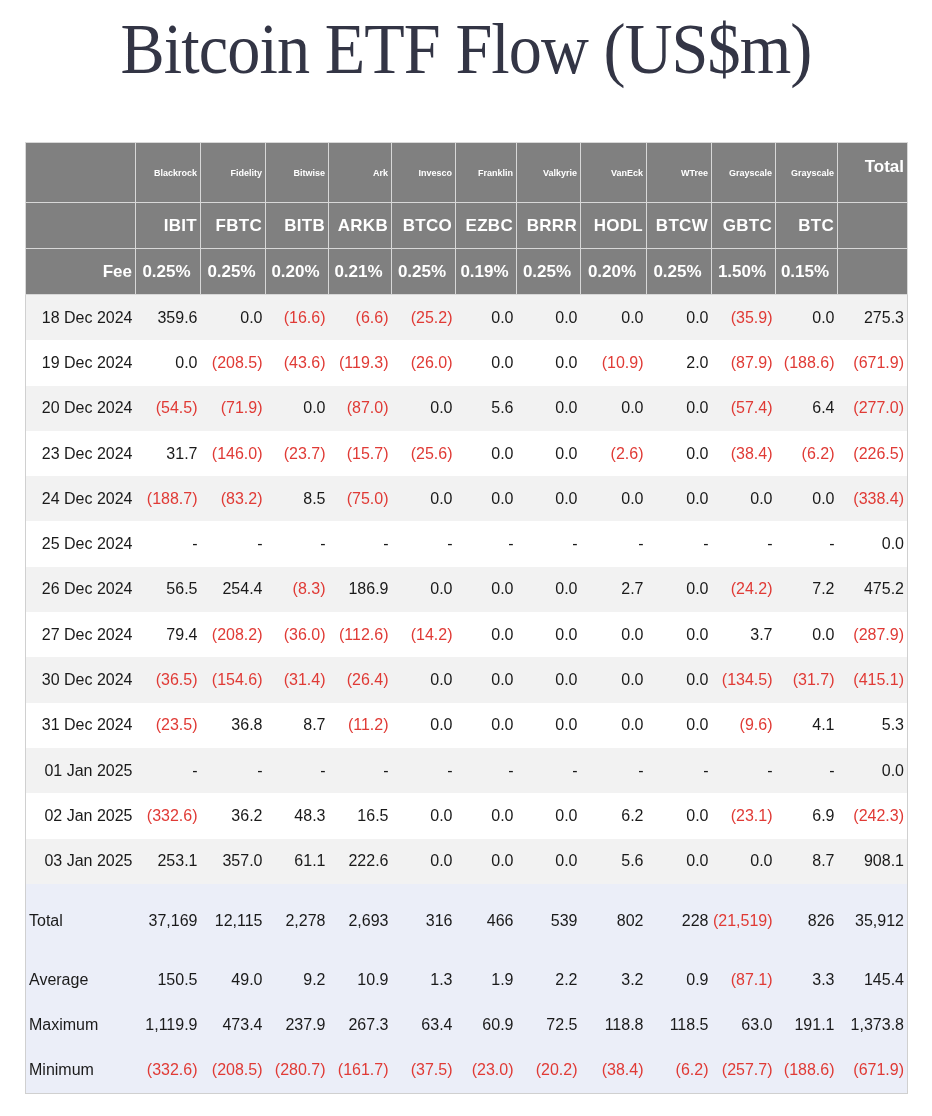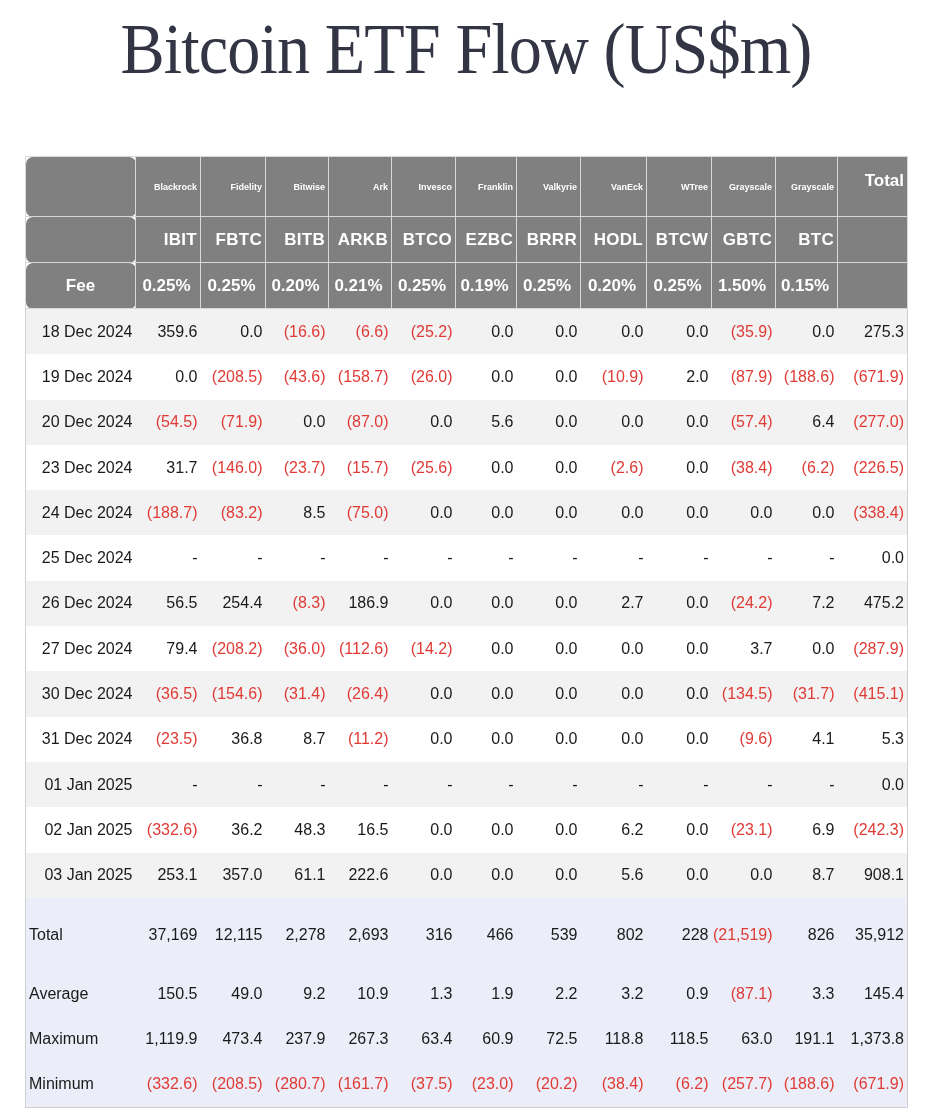--- a/index.html
+++ b/index.html
@@ -4,34 +4,34 @@
 <style>
   html, body { margin: 0; padding: 0; background: #ffffff; }
   body { width: 932px; height: 1116px; position: relative; overflow: hidden; }
   .title {
     position: absolute; left: 0; top: 4px; width: 932px; text-align: center;
     font-family: "Liberation Serif", "DejaVu Serif", serif;
     font-size: 72px; color: #333545; letter-spacing: -1px; line-height: 90px;
     transform: scaleX(0.92); transform-origin: center;
   }
   table.etf {
-    position: absolute; left: 25px; top: 156px; width: 882px;
+    position: absolute; left: 25px; top: 142px; width: 882px;
     border-collapse: collapse; table-layout: fixed;
     font-family: "Liberation Sans", "DejaVu Sans", sans-serif;
     border: 1px solid #d0d0d0;
   }
   table.etf td, table.etf th { padding: 0 3px 0 0; text-align: right; white-space: nowrap; }
   thead th {
     background: #808080; color: #ffffff; border: 1px solid #d8d8d8; font-weight: bold;
   }
   tr.issuer th { height: 45px; font-size: 9px; vertical-align: middle; }
   tr.issuer th.total-head { font-size: 17px; vertical-align: top; padding-top: 14px; }
   tr.ticker th { height: 45px; font-size: 17px; letter-spacing: 0.3px; }
   tr.fee th { height: 45px; font-size: 17px; text-align: center; }
-  tr.fee th.label, tr.ticker th.label, tr.issuer th.label { text-align: center; padding-left: 3px; border-radius: 7px; }
+  tr.fee th.label, tr.ticker th.label, tr.issuer th.label { text-align: right; padding-left: 3px; }
   tbody td { height: 45.3px; font-size: 16px; color: #1a1a1a; }
   tbody td.date { text-align: right; padding-left: 3px; }
   tbody tr:nth-child(odd) td { background: #f2f2f2; }
   tbody tr:nth-child(even) td { background: #ffffff; }
   tfoot td { background: #ebeef8; font-size: 16px; color: #1a1a1a; height: 45px; }
   tfoot tr.sum td { height: 74px; }
   tfoot td.label { text-align: left; padding-left: 3px; }
   .neg { color: #e03a35 !important; }
   td.wrap { white-space: normal; word-break: break-all; line-height: 30px; }
 </style>
@@ -117,21 +117,21 @@
         <td>0.0</td>
         <td class="neg">(35.9)</td>
         <td>0.0</td>
         <td>275.3</td>
       </tr>
       <tr>
         <td class="date">19 Dec 2024</td>
         <td>0.0</td>
         <td class="neg">(208.5)</td>
         <td class="neg">(43.6)</td>
-        <td class="neg">(158.7)</td>
+        <td class="neg">(119.3)</td>
         <td class="neg">(26.0)</td>
         <td>0.0</td>
         <td>0.0</td>
         <td class="neg">(10.9)</td>
         <td>2.0</td>
         <td class="neg">(87.9)</td>
         <td class="neg">(188.6)</td>
         <td class="neg">(671.9)</td>
       </tr>
       <tr>

